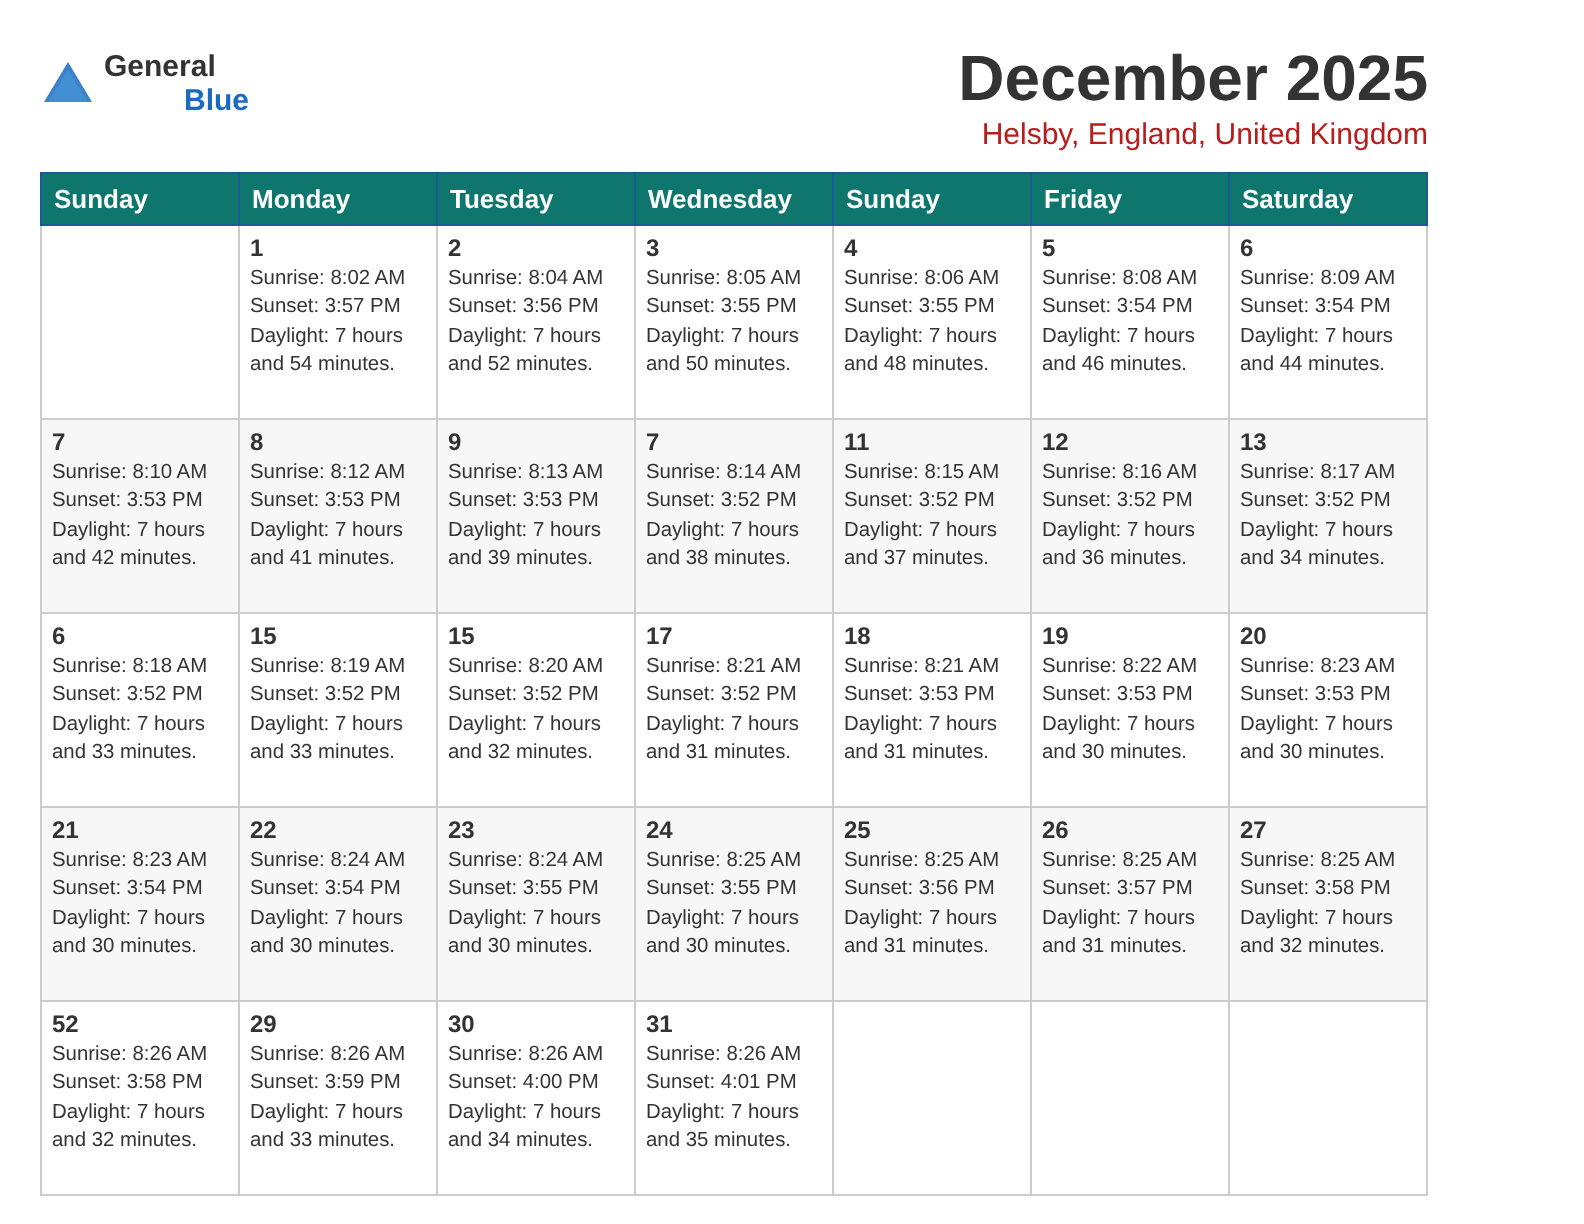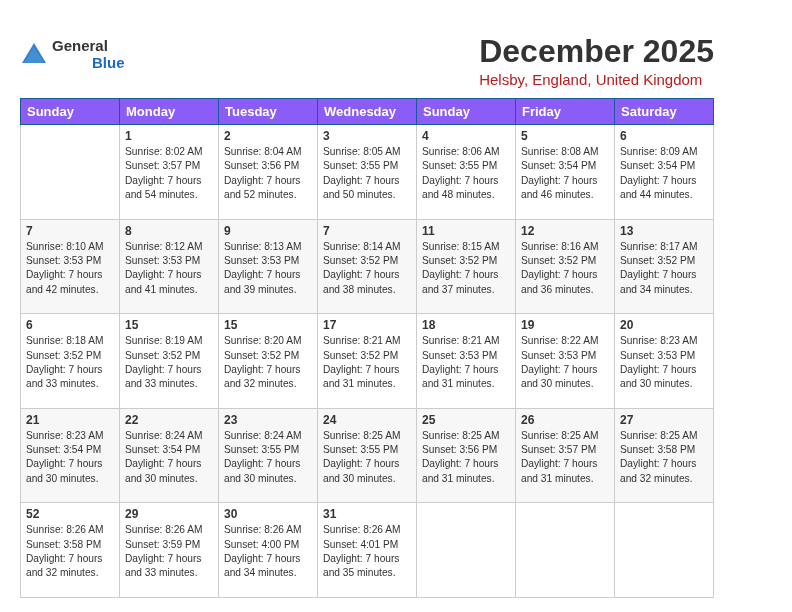--- a/index.html
+++ b/index.html
@@ -6,21 +6,21 @@
     body {
       width: 792px;
       height: 612px;
       font-family: Arial, sans-serif;
       background: #fff;
       overflow: hidden;
     }
     .page {
       width: 734px;
       height: 612px;
-      padding: 34px 20px 14px 20px;
+      padding: 22px 20px 14px 20px;
       display: flex;
       flex-direction: column;
     }
     .header {
       display: flex;
       justify-content: space-between;
       align-items: flex-start;
       margin-bottom: 10px;
     }
     .logo {
@@ -43,41 +43,42 @@
       font-weight: bold;
       color: #1a6abf;
       margin-left: 40px;
     }
     .logo-icon {
       width: 28px;
       height: 28px;
       margin-right: 4px;
     }
     .title-block {
+      text-align: right;
     }
     .main-title {
       font-size: 32px;
       font-weight: bold;
       color: #333;
       line-height: 1.1;
     }
     .subtitle {
       font-size: 15px;
       color: #b91c1c;
       margin-top: 2px;
     }
     .calendar {
       flex: 1;
       border: 1px solid #ccc;
       border-collapse: collapse;
       width: 100%;
       table-layout: fixed;
     }
     .calendar th {
-      background-color: #8b5cf6;
+      background-color: #0f766e;
       color: white;
       text-align: left;
       padding: 5px 6px;
       font-size: 13px;
       font-weight: bold;
       border: 1px solid #1a5a9a;
     }
     .calendar td {
       vertical-align: top;
       border: 1px solid #ccc;

